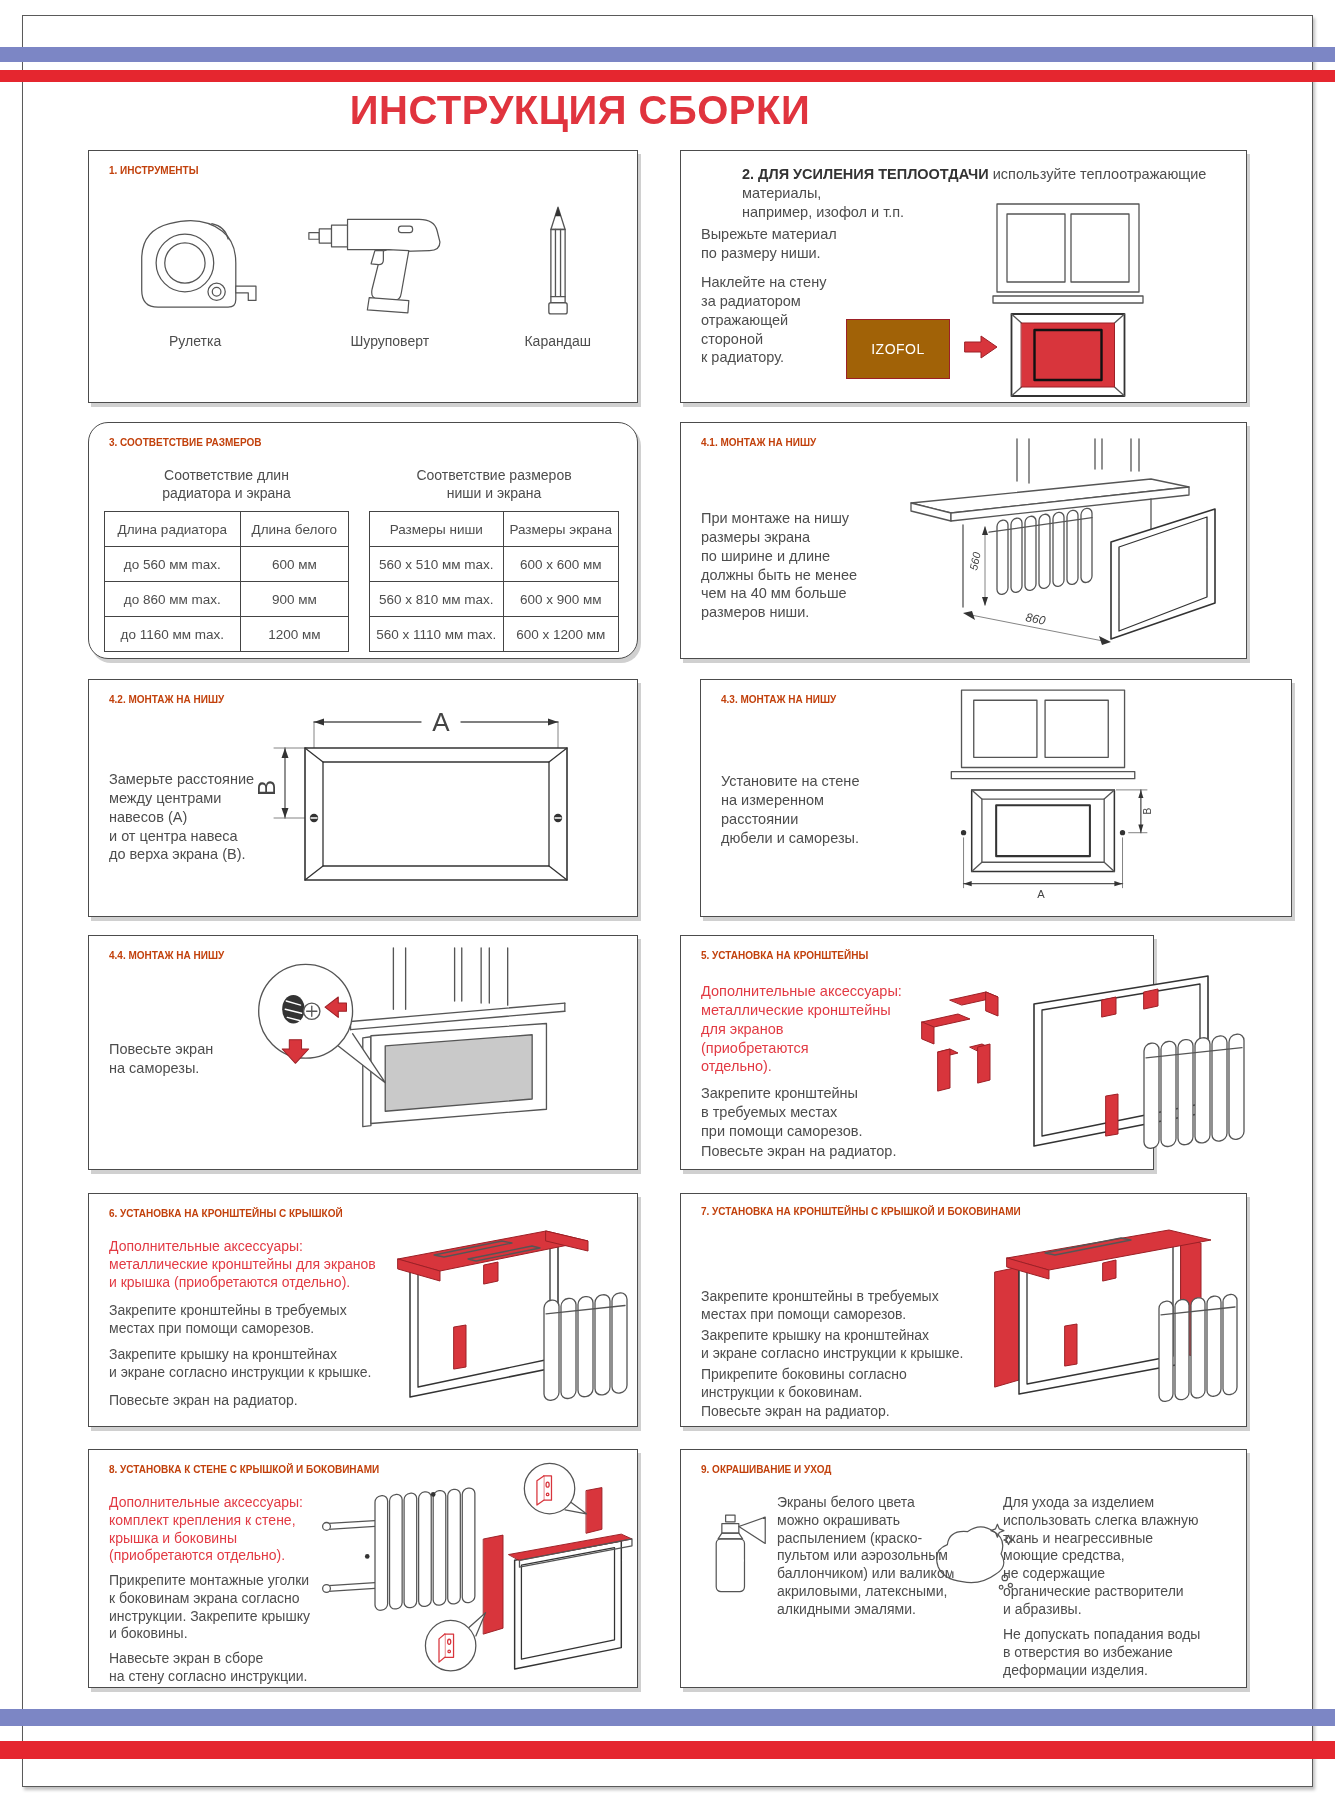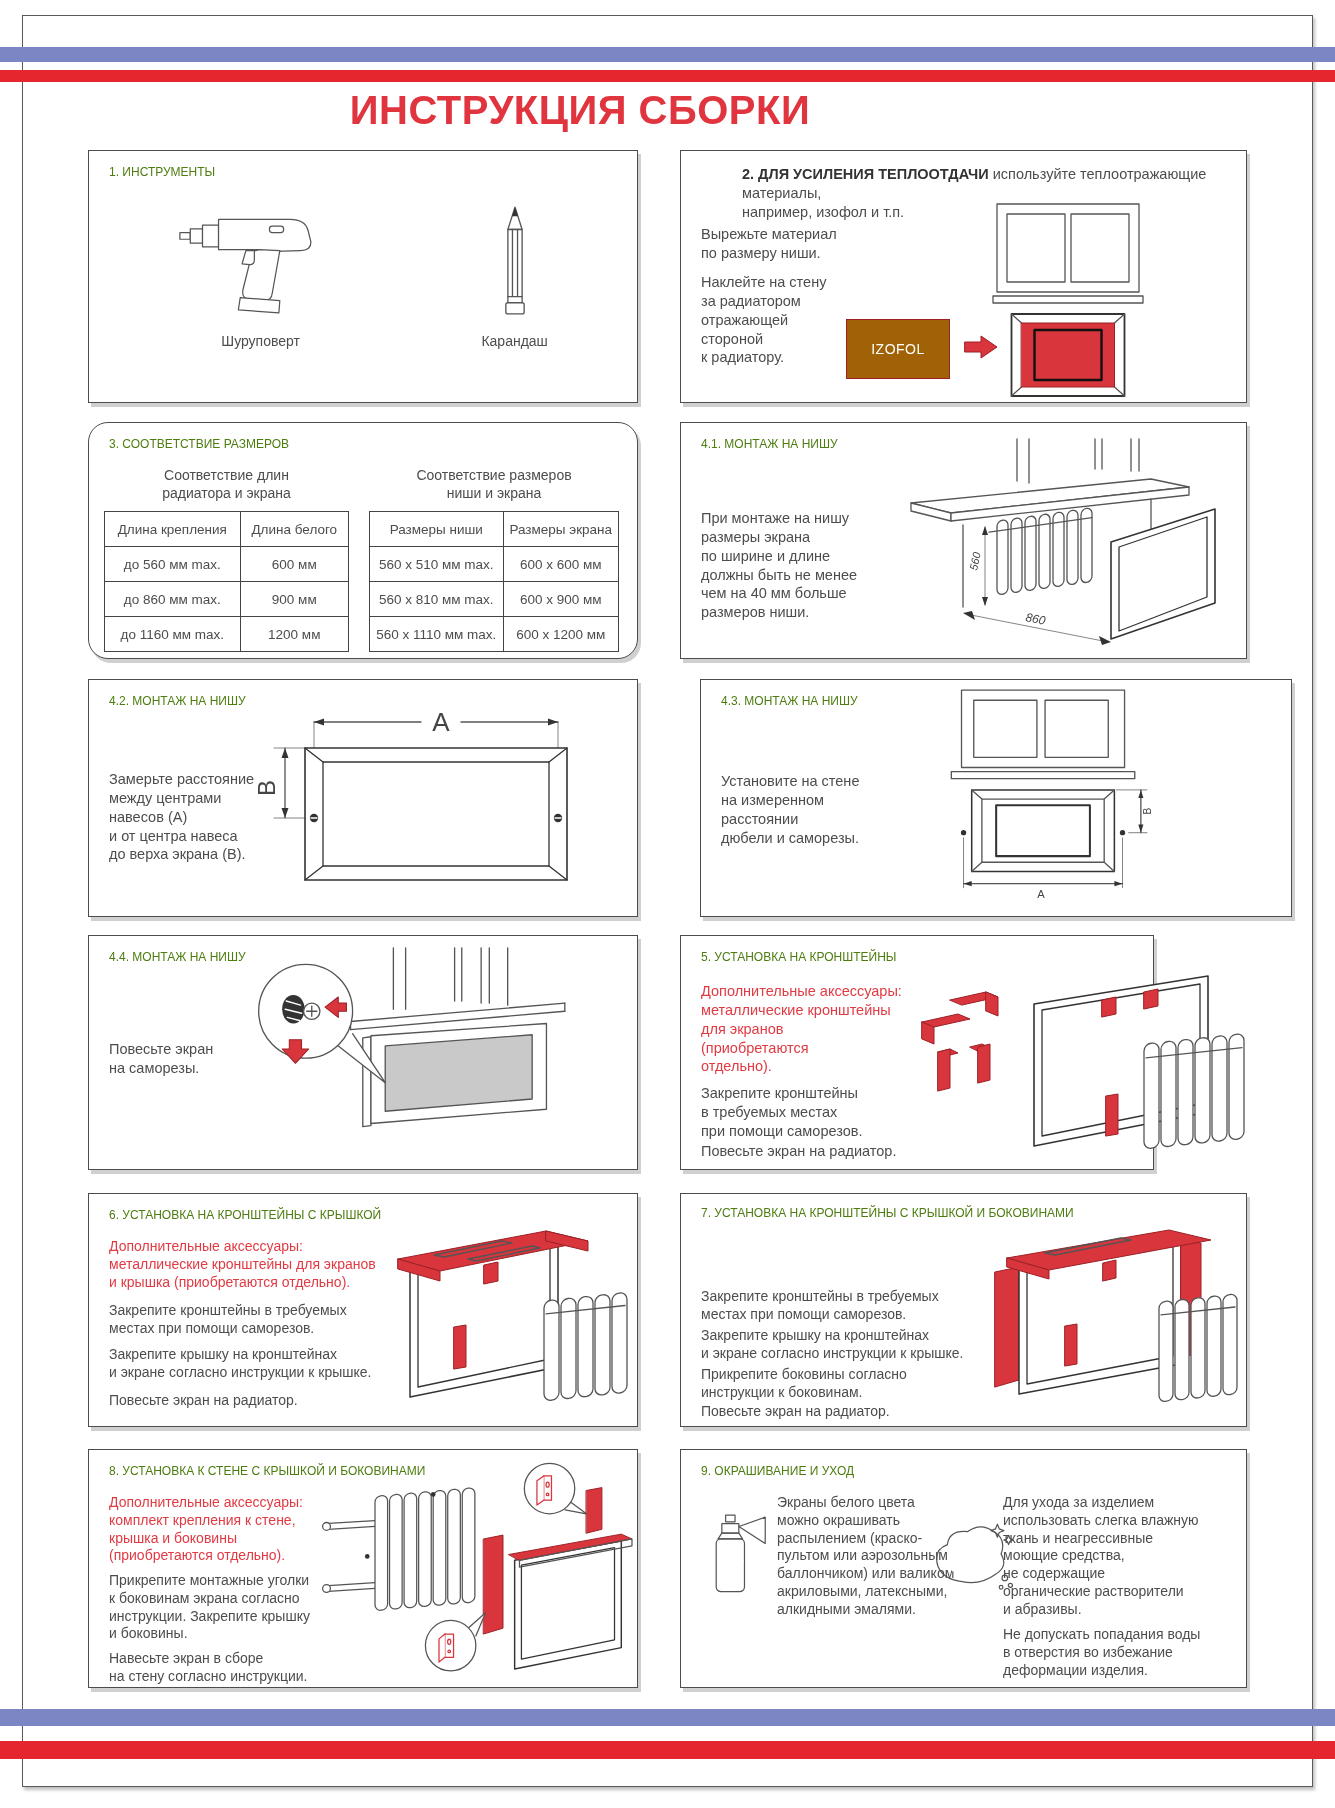--- a/index.html
+++ b/index.html
@@ -7,21 +7,21 @@
        font-family:"Liberation Sans",sans-serif;overflow:hidden;}
   .frame{position:absolute;left:22px;top:15px;width:1289px;height:1770px;
          border:1px solid #5a5a5a;box-shadow:2px 3px 3px rgba(0,0,0,.25);background:#fff;}
   .stripe{position:absolute;left:0;width:1335px;z-index:3;}
   .stripe.blue{background:#7c86c5;}
   .stripe.red{background:#e5262f;}
   .page-title{position:absolute;top:88px;left:0;width:1160px;text-align:center;
       font-size:40px;font-weight:bold;color:#e0343e;letter-spacing:.5px;z-index:2;}
   .panel{position:absolute;background:#fff;border:1.5px solid #4c4c4c;
          box-shadow:3px 4px 0 rgba(150,150,150,.45);box-sizing:border-box;z-index:2;}
-  .ph{position:absolute;left:20px;top:14px;font-size:12px;font-weight:normal;color:#4d7c0f;}
+  .ph{position:absolute;left:20px;top:14px;font-size:10px;font-weight:bold;color:#c2410c;}
   .txt{position:absolute;font-size:14.5px;line-height:1.3;color:#4d4d4d;white-space:pre-line;}
   .red{color:#e23a43;}
   .small{font-size:14px;line-height:1.27;}
   .cap{position:absolute;font-size:14px;line-height:1.25;text-align:center;
        color:#4d4d4d;white-space:pre-line;}
   table.sz{border-collapse:collapse;position:absolute;font-size:13.5px;color:#4d4d4d;}
   table.sz th,table.sz td{border:1.5px solid #444;font-weight:normal;text-align:center;
        height:34px;padding:0 4px;}
   .izofol{position:absolute;background:#a16207;color:#fff;font-weight:normal;
        font-size:14px;letter-spacing:.5px;display:flex;align-items:center;
@@ -50,20 +50,32 @@
 <div class="stripe red" style="top:70px;height:12px;"></div>
 <div class="stripe blue" style="top:1709px;height:17px;"></div>
 <div class="stripe red" style="top:1741px;height:18px;"></div>
 
 <div class="page-title">ИНСТРУКЦИЯ СБОРКИ</div>
 
 <div class="panel" style="left:88px;top:150px;width:550px;height:253px;">
   <div class="ph">1. ИНСТРУМЕНТЫ</div>
   <div class="tools">
     <div class="tool">
+      <svg class="d" width="120" height="112" viewBox="0 0 125 108">
+        <path class="wf" d="M24 100 Q7 100 7 82 L7 50 Q7 20 36 13 Q70 4 91 21 Q105 32 105 54 L105 92 Q105 100 97 100 Z"></path>
+        <path d="M80 13 q14 3 17 16"></path>
+        <circle class="wf" cx="52" cy="54" r="30"></circle>
+          <circle class="wf" cx="52" cy="54" r="21"></circle>
+        <circle class="wf" cx="85" cy="84" r="9"></circle>
+          <circle class="wf" cx="85" cy="84" r="4.5"></circle>
+        <path class="wf" d="M105 78 h21 v15 h-8 v-8 h-13 z"></path>
+      </svg>
+      <span class="lbl">Рулетка</span>
+    </div>
+    <div class="tool">
       <svg class="d" width="165" height="118" viewBox="0 0 175 122">
         <rect class="wf" x="2" y="32" width="11" height="7"></rect>
         <rect class="wf" x="13" y="28" width="13" height="15"></rect>
         <rect class="wf" x="26" y="24" width="17" height="23"></rect>
         <path class="wf" d="M43 18 h76 q16 0 19 12 l3 12 q0 9 -11 9 l-36 1 -8 -2 h-43 z"></path>
         <rect class="wf" x="97" y="25" rx="3" width="15" height="7"></rect>
         <path class="wf" d="M86 50 l22 1 -8 45 q-1 9 -10 8 l-14 -1 q-9 -1 -7 -11 l10 -40 z"></path>
         <path class="wf" d="M72 51 h9 v10 q0 5 -5 5 l-8 -1 z"></path>
         <path class="wf" d="M66 101 l42 3 -1 13 -43 -3 z"></path>
       </svg>
@@ -123,21 +135,21 @@
 
 <div class="panel" style="left:88px;top:422px;width:550px;height:237px;border-radius:20px;">
   <div class="ph">3. СООТВЕТСТВИЕ РАЗМЕРОВ</div>
   <div class="cap" style="left:15px;top:44px;width:245px;">Соответствие длин
 радиатора и экрана</div>
   <div class="cap" style="left:280px;top:44px;width:250px;">Соответствие размеров
 ниши и экрана</div>
   <table class="sz" style="left:15px;top:88px;width:245px;">
     <tbody>
         <tr>
-      <th>Длина крепления</th>
+      <th>Длина радиатора</th>
       <th>Длина белого</th>
     </tr>
     <tr>
       <td>до 560 мм max.</td>
       <td>600 мм</td>
     </tr>
     <tr>
       <td>до 860 мм max.</td>
       <td>900 мм</td>
     </tr>

